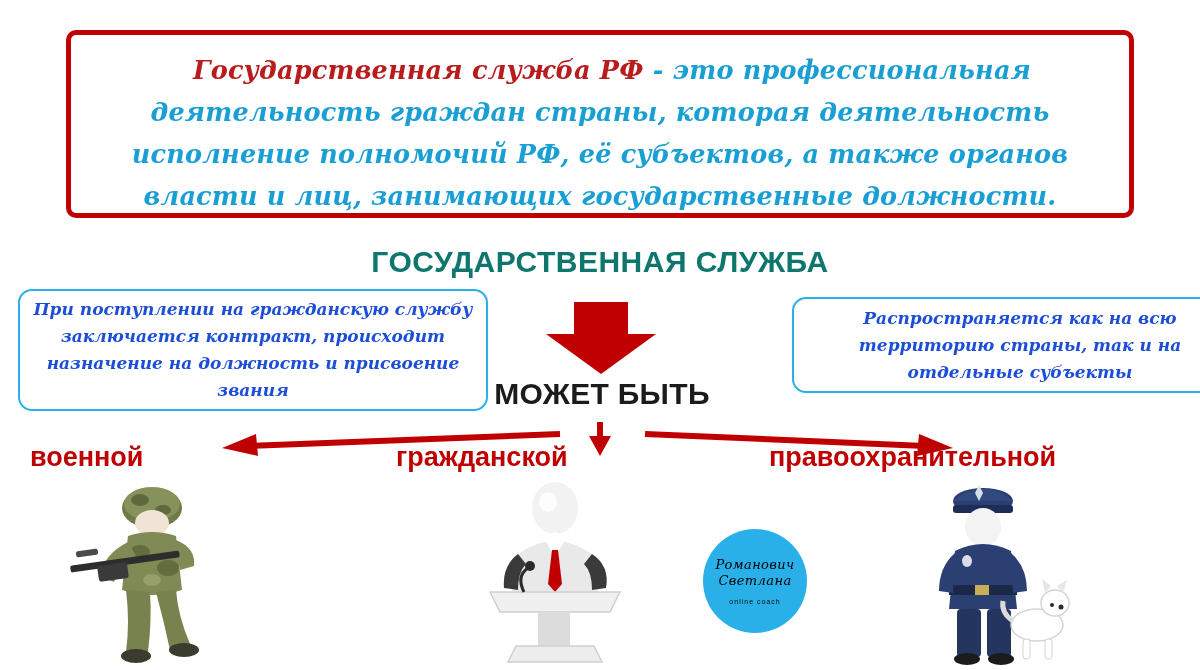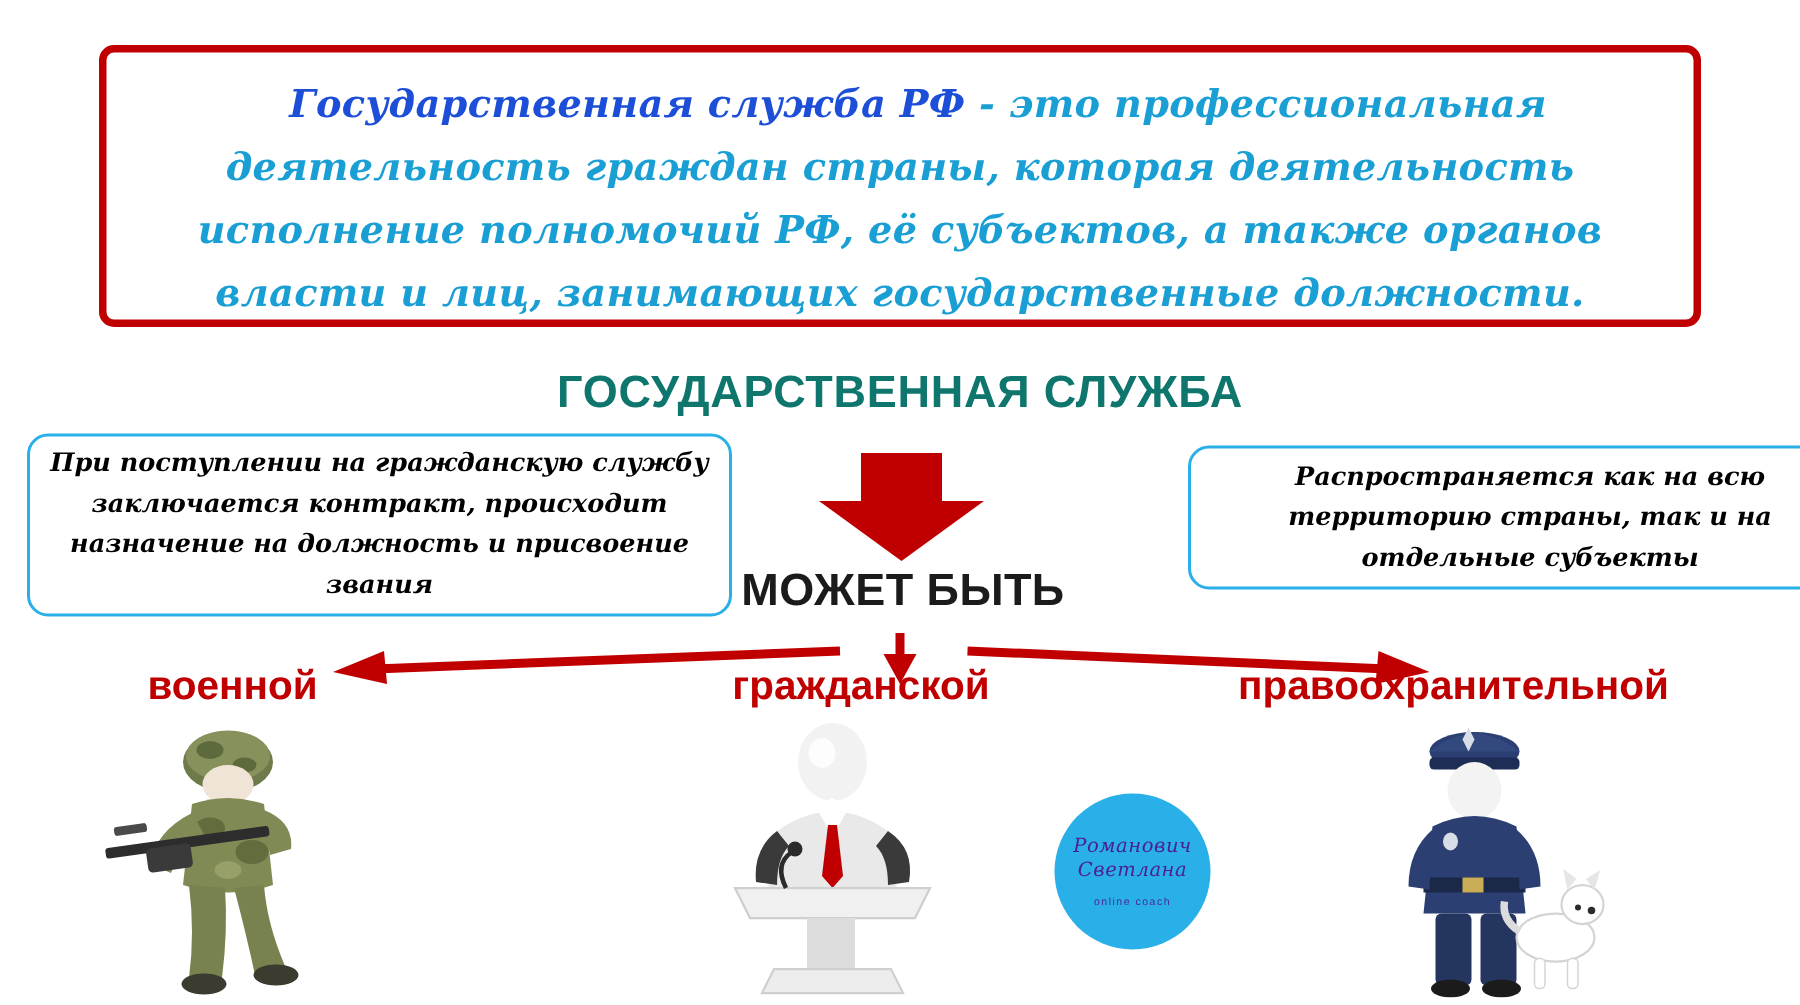--- a/index.html
+++ b/index.html
@@ -37,21 +37,21 @@
     font-style: italic;
     font-weight: bold;
     font-size: 25.5px;
     line-height: 42px;
     color: #1a9fd4;
     letter-spacing: 0.2px;
     padding: 0 14px;
     box-sizing: border-box;
   }
   #definition-text .hl {
-    color: #1d4ed8;
+    color: #b91c1c;
     margin-left: 24px;
   }
 
   
   #main-heading {
     position: absolute;
     left: 0;
     top: 245px;
     width: 1200px;
     text-align: center;
@@ -66,21 +66,21 @@
     position: absolute;
     border: 2.5px solid #29b0e8;
     border-radius: 14px;
     box-sizing: border-box;
     background: #ffffff;
     font-family: "DejaVu Serif", serif;
     font-style: italic;
     font-weight: bold;
     font-size: 17px;
     line-height: 27px;
-    color: #000000;
+    color: #1d4ed8;
     text-align: center;
     display: flex;
     align-items: center;
     justify-content: center;
     padding: 4px 8px;
   }
   #note-left {
     left: 18px;
     top: 289px;
     width: 470px;
@@ -123,37 +123,37 @@
     width: 1200px;
     height: 60px;
   }
 
   
   .branch-label {
     position: absolute;
     font-size: 27px;
     font-weight: bold;
     color: #c00000;
-    text-align: center;
+    text-align: left;
     white-space: nowrap;
   }
   #branch-military { left: 30px;  top: 442px; width: 250px; }
-  #branch-civil    { left: 424px; top: 442px; width: 300px; }
+  #branch-civil    { left: 396px; top: 442px; width: 300px; }
   #branch-law      { left: 769px; top: 442px; width: 400px; }
 
   
   #watermark {
     position: absolute;
     left: 703px;
     top: 529px;
     width: 104px;
     height: 104px;
     border-radius: 50%;
     background: #29b0e8;
-    color: #4c1d95;
+    color: #000000;
     display: flex;
     flex-direction: column;
     align-items: center;
     justify-content: center;
     text-align: center;
   }
   #watermark .wm-line1,
   #watermark .wm-line2 {
     font-family: "DejaVu Serif", serif;
     font-style: italic;

